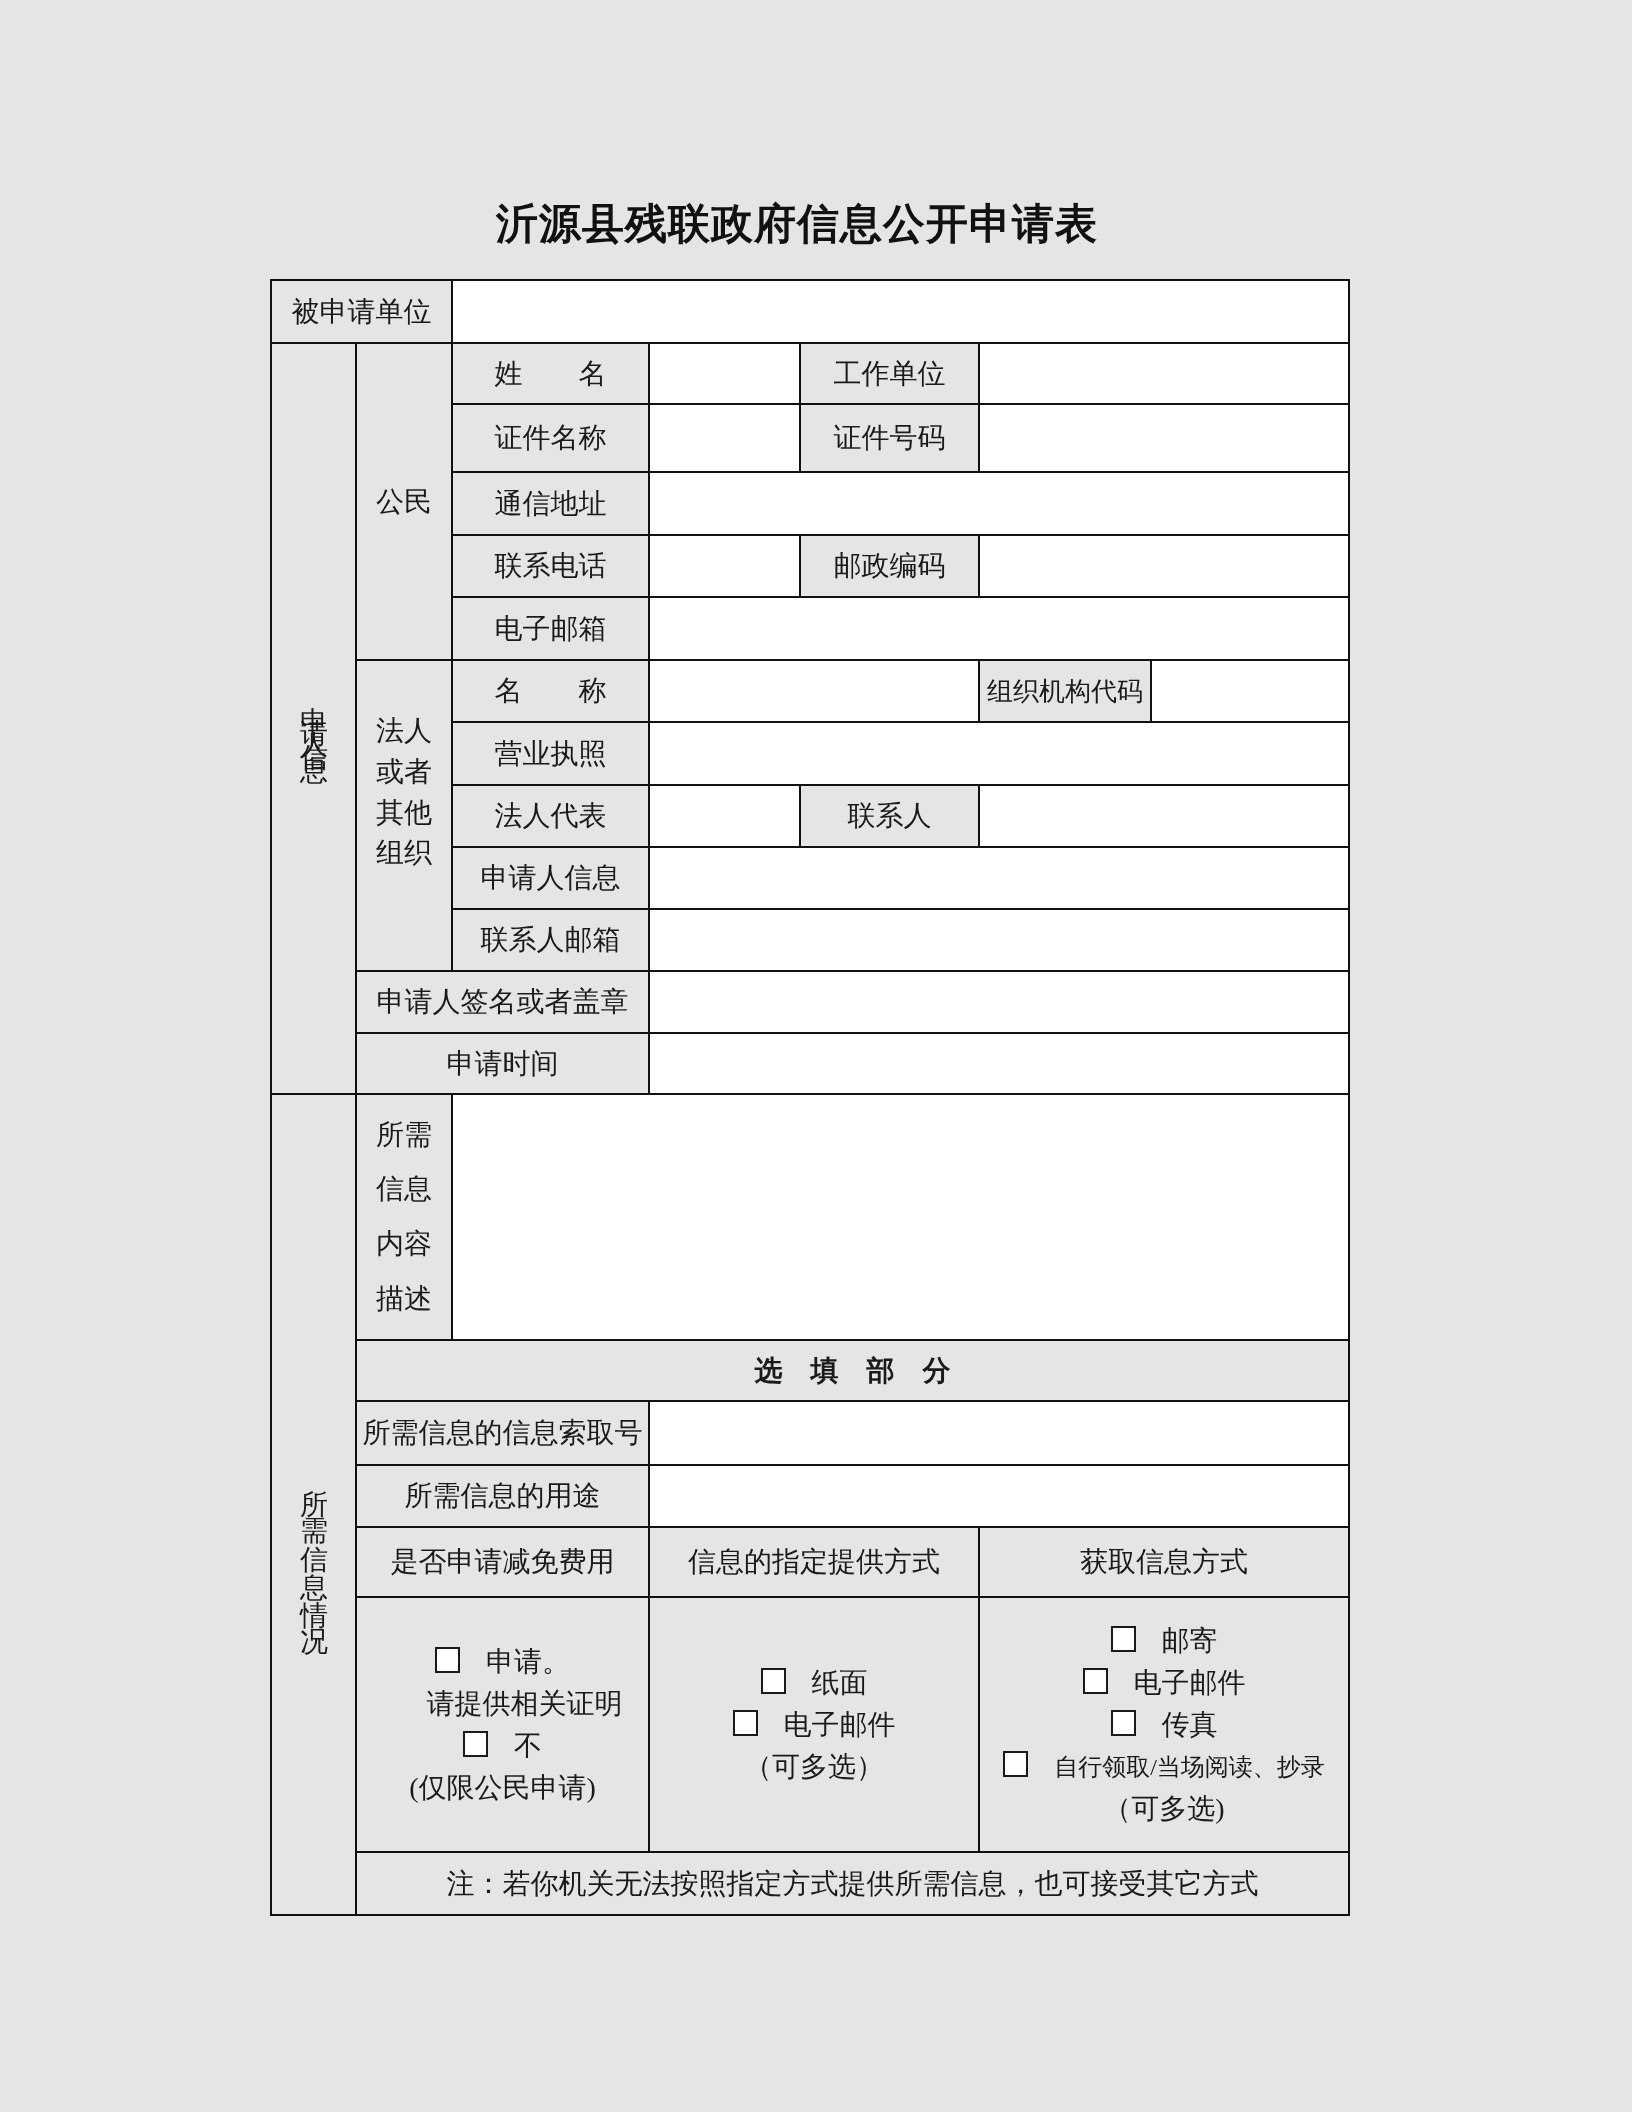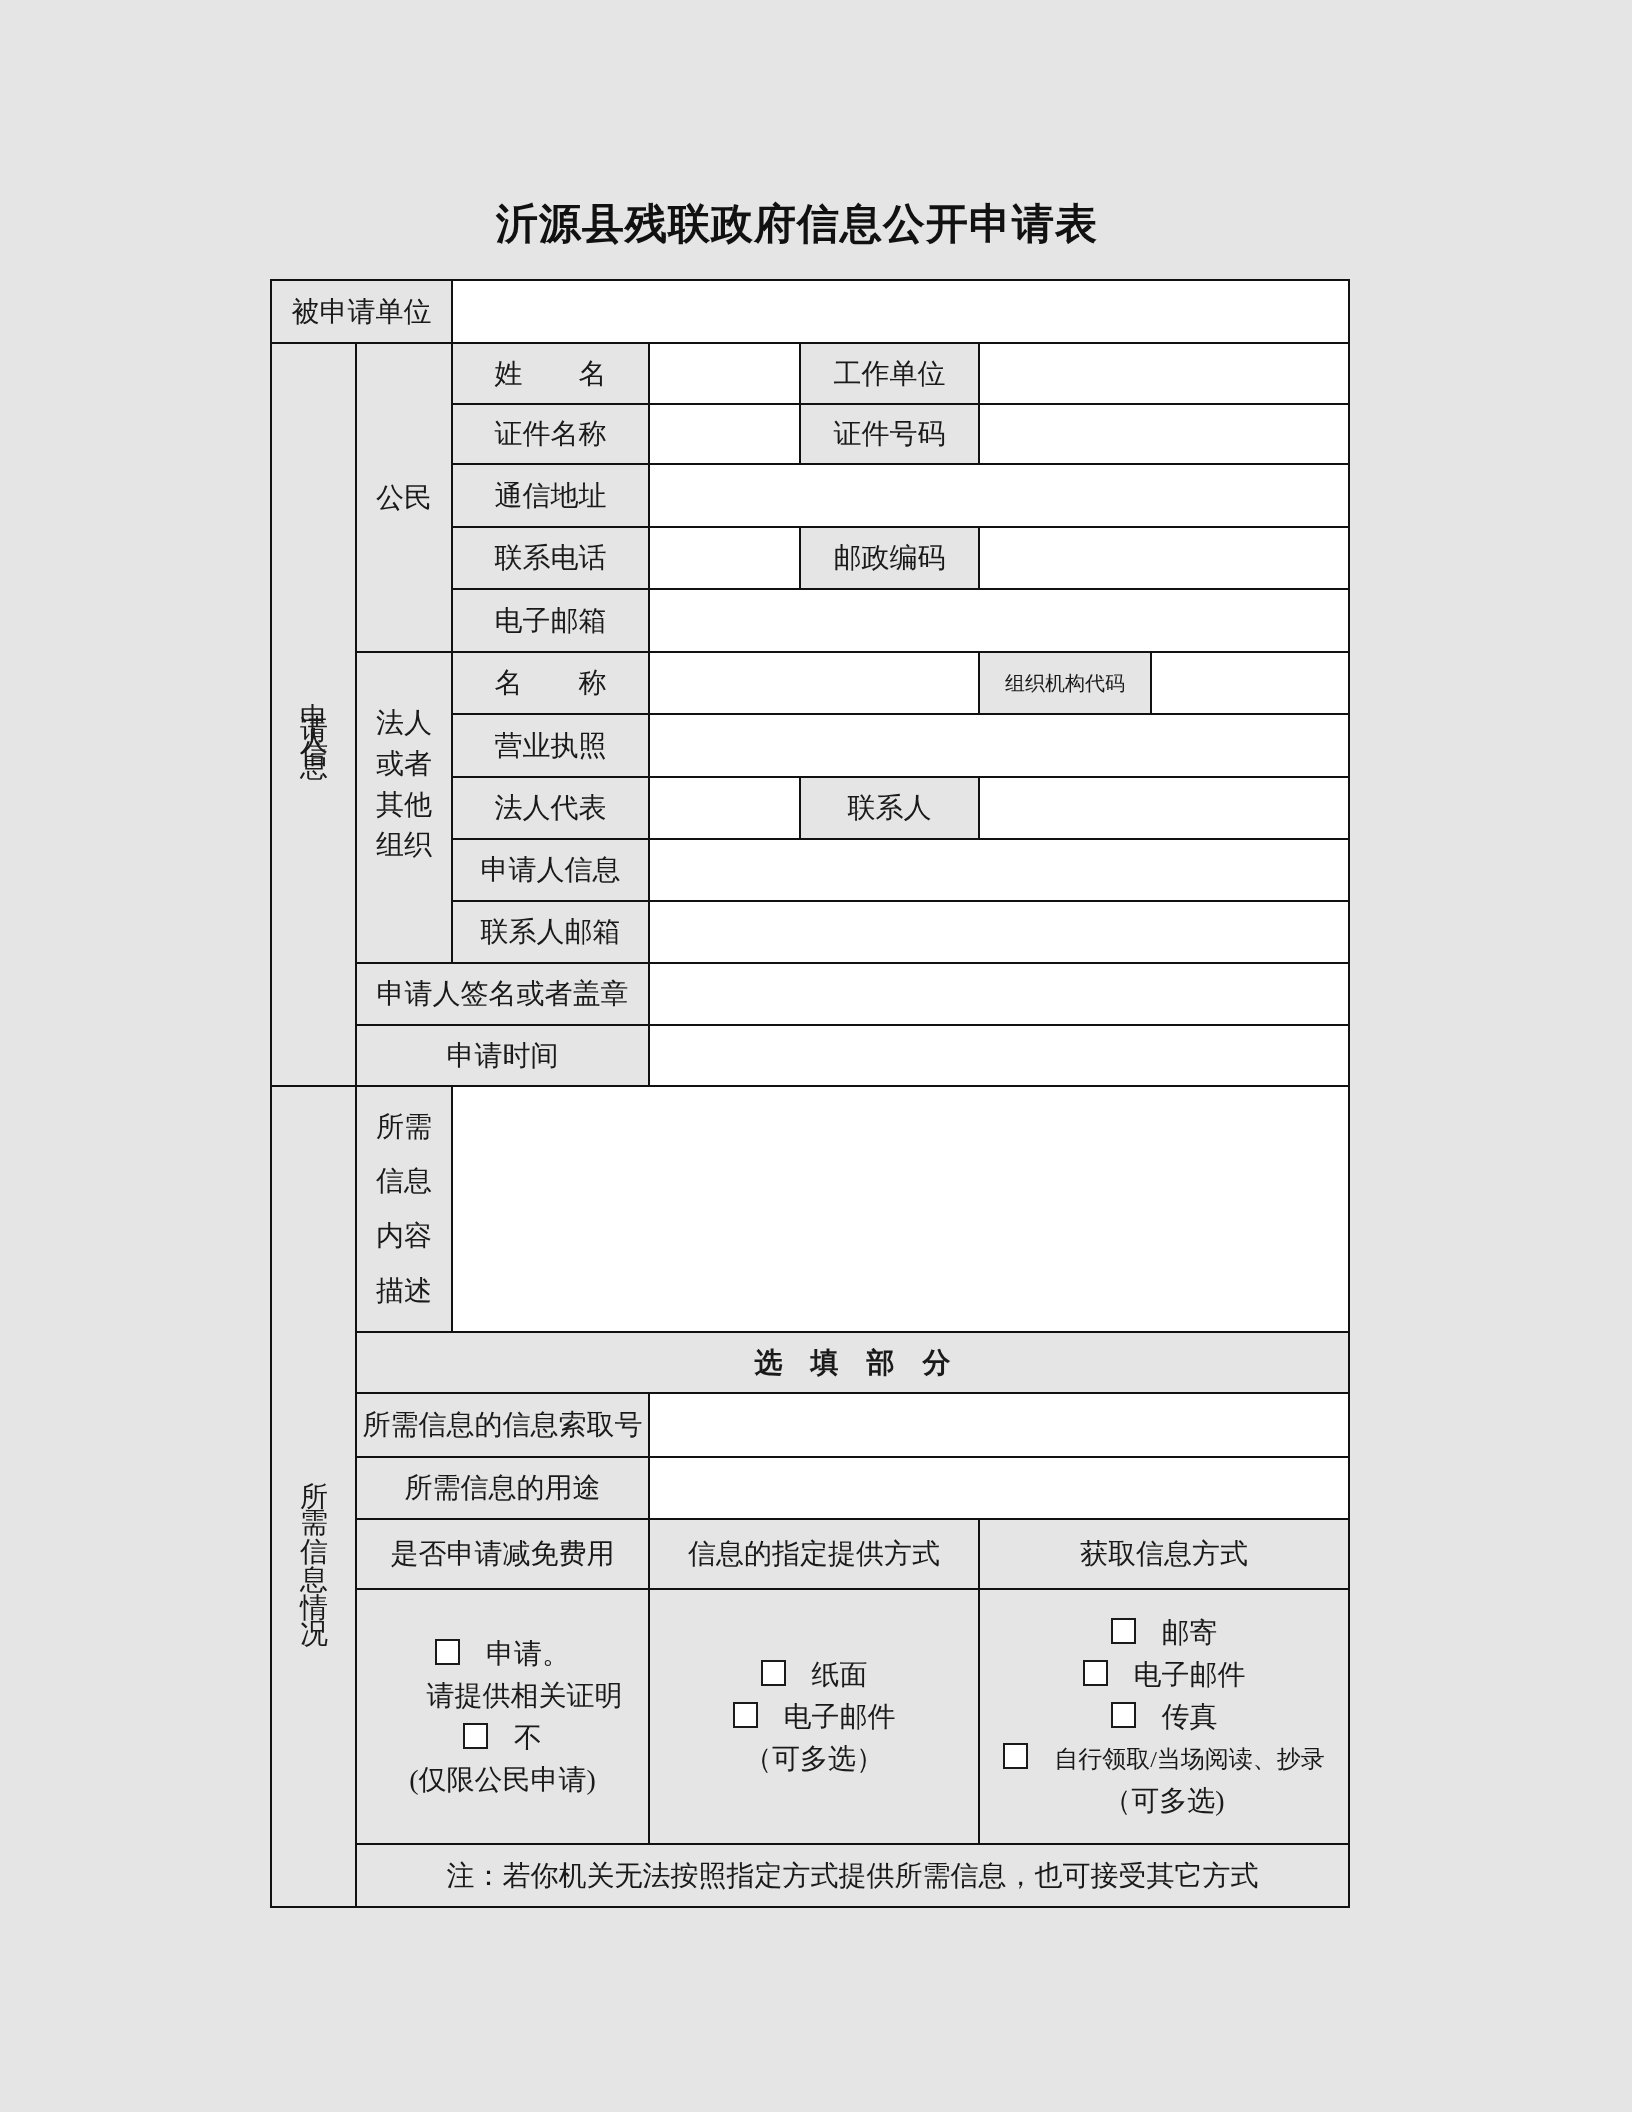--- a/index.html
+++ b/index.html
@@ -105,21 +105,21 @@
 
     <tr style="height:61px">
       <td rowspan="12" class="vert vert-applicant"><div>申请人信息</div></td>
       <td rowspan="5">公民</td>
       <td>姓　　名</td>
       <td class="val"></td>
       <td>工作单位</td>
       <td colspan="2" class="val"></td>
     </tr>
 
-    <tr style="height:60px">
+    <tr style="height:68px">
       <td>证件名称</td>
       <td class="val"></td>
       <td>证件号码</td>
       <td colspan="2" class="val"></td>
     </tr>
 
     <tr style="height:63px">
       <td>通信地址</td>
       <td colspan="4" class="val"></td>
     </tr>
@@ -135,21 +135,21 @@
       <td>电子邮箱</td>
       <td colspan="4" class="val"></td>
     </tr>
 
     <tr style="height:62px">
       <td rowspan="5" class="wrap2 wrap2-legal">
             <div>法人或者其他组织</div>
           </td>
       <td>名　　称</td>
       <td colspan="2" class="val"></td>
-      <td style="font-size:20px">组织机构代码</td>
+      <td style="font-size:26px">组织机构代码</td>
       <td class="val"></td>
     </tr>
 
     <tr style="height:63px">
       <td>营业执照</td>
       <td colspan="4" class="val"></td>
     </tr>
 
     <tr style="height:62px">
       <td>法人代表</td>

